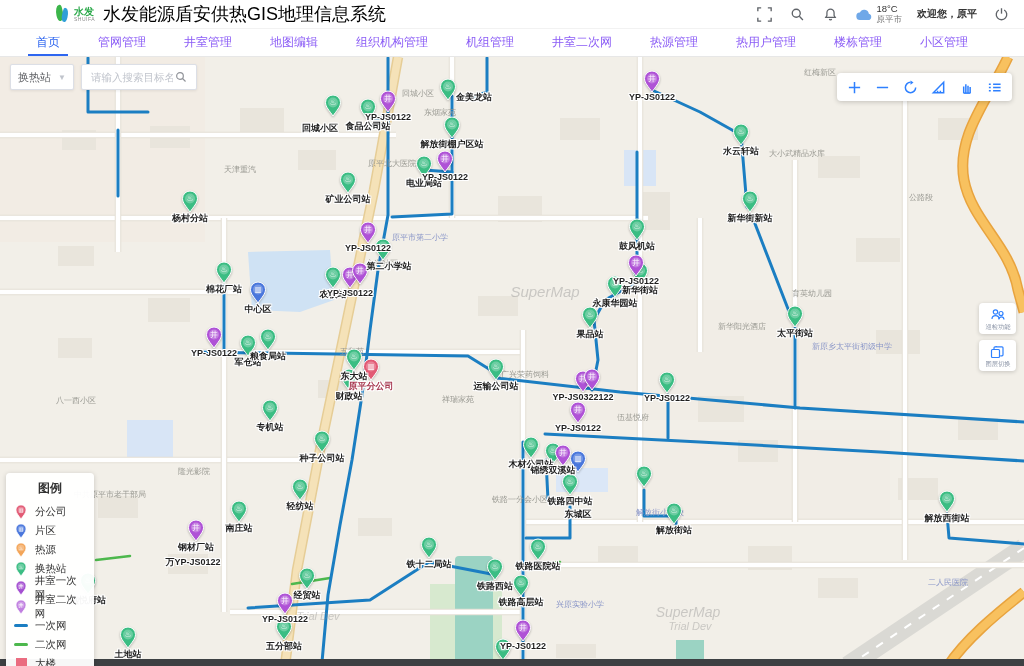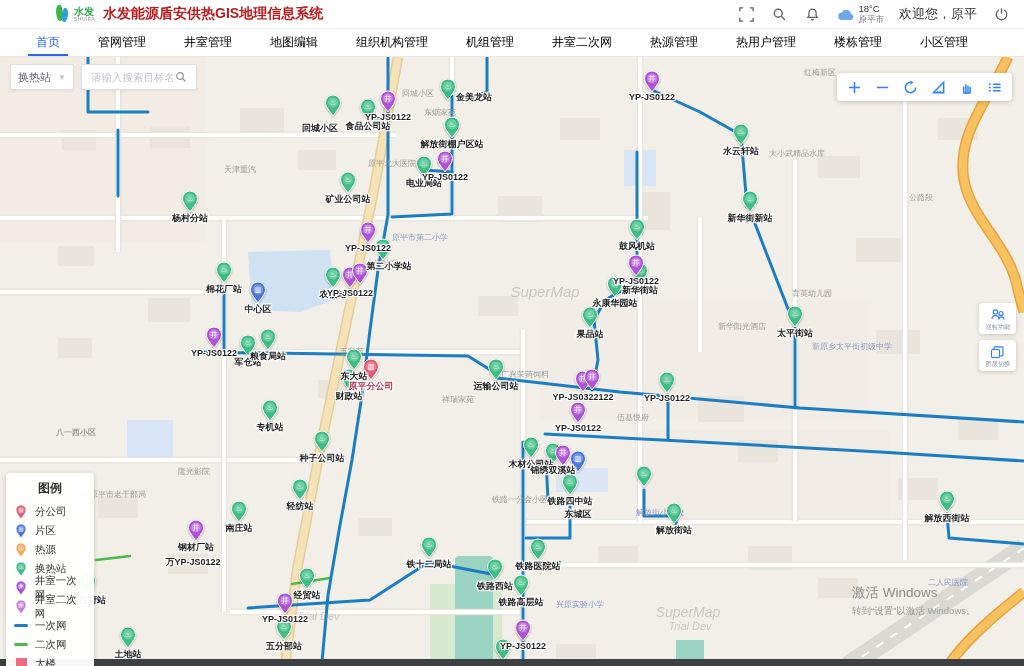--- a/index.html
+++ b/index.html
@@ -7,32 +7,32 @@
   .app{position:relative;width:1024px;height:666px;background:#fff;overflow:hidden;}
   
   .hdr{position:absolute;left:0;top:0;width:1024px;height:28px;background:#fff;display:flex;align-items:center;z-index:20;}
   .logo{display:flex;align-items:center;margin-left:54px;gap:4px;}
   .leaf{position:relative;width:16px;height:20px;}
   .leaf .l1{position:absolute;left:2px;top:1px;width:7px;height:16px;background:#3cb54a;border-radius:70% 30% 60% 40%;transform:rotate(-12deg);}
   .leaf .l2{position:absolute;left:8px;top:4px;width:6px;height:14px;background:#2f9fd8;border-radius:30% 70% 40% 60%;transform:rotate(14deg);}
   .logotxt{display:flex;flex-direction:column;line-height:1;}
   .logo-cn{font-size:10px;font-weight:bold;color:#2ba84a;}
   .logo-en{font-size:5px;color:#8a8a8a;letter-spacing:.5px;}
-  .app-title{font-size:14px;font-weight:bold;color:#b91c1c;margin-left:8px;}
+  .app-title{font-size:18px;font-weight:normal;color:#000000;margin-left:8px;}
   .hdr-right{margin-left:auto;display:flex;align-items:center;gap:15px;margin-right:14px;}
   .hicon{display:flex;align-items:center;justify-content:center;width:18px;height:18px;cursor:pointer;}
   .weather{display:flex;align-items:center;gap:4px;}
   .wtxt{display:flex;flex-direction:column;line-height:1.15;}
   .wtemp{font-size:9.5px;color:#333;}
   .wcity{font-size:8.5px;color:#777;}
-  .welcome{font-size:13px;color:#333;}
+  .welcome{font-size:10px;color:#333;font-weight:bold;}
   
   .nav{position:absolute;left:0;top:28px;width:1024px;height:29px;background:#fff;border-top:1px solid #f2f2f2;border-bottom:1px solid #e7e7e7;display:flex;align-items:stretch;z-index:20;}
   #nav-tabs{display:flex;margin-left:22px;}
-  .tab{position:relative;display:flex;align-items:center;font-size:12px;color:#000000;padding:0 14px;margin-right:10px;cursor:pointer;white-space:nowrap;}
+  .tab{position:relative;display:flex;align-items:center;font-size:12px;color:#8b5cf6;padding:0 14px;margin-right:10px;cursor:pointer;white-space:nowrap;}
   .tab.active{color:#2e66f0;}
   .tab.active::after{content:"";position:absolute;left:6px;right:6px;bottom:0;height:2px;background:#2e66f0;}
   
   .map{position:absolute;left:0;top:57px;width:1024px;height:609px;background:#f2efe8;overflow:hidden;}
   #map-svg{position:absolute;left:0;top:0;z-index:1;}
   .roadc{stroke:#e3ded3;stroke-width:6.5;fill:none;}
   .road{stroke:#ffffff;stroke-width:4.5;fill:none;}
   #net-primary polyline{fill:none;stroke-width:3;stroke-linejoin:round;stroke-linecap:round;}
   #net-secondary polyline{fill:none;stroke-width:2.5;stroke-linejoin:round;stroke-linecap:round;}
   .poi{position:absolute;font-size:8px;color:#9a9a93;transform:translateX(-50%);white-space:nowrap;z-index:2;}
@@ -275,21 +275,21 @@
         <div class="poi" style="left: 525px; top: 312px;">广兴荣药饲料</div>
         <div class="poi" style="left: 458px; top: 337px;">祥瑞家苑</div>
         <div class="poi" style="left: 633px; top: 355px;">伍基悦府</div>
         <div class="poi" style="left: 797px; top: 91px;">大小武精品水库</div>
         <div class="poi" style="left: 812px; top: 231px;">育英幼儿园</div>
         <div class="poi" style="left: 742px; top: 264px;">新华阳光酒店</div>
         <div class="poi blue" style="left: 852px; top: 284px;">新原乡太平街初级中学</div>
         <div class="poi" style="left: 921px; top: 135px;">公路段</div>
         <div class="poi" style="left: 862px; top: 16px;">吉祥新区</div>
         <div class="poi" style="left: 820px; top: 10px;">红梅新区</div>
-        <div class="poi" style="left: 76px; top: 370px; font-weight: bold;">八一西小区</div>
+        <div class="poi" style="left: 76px; top: 338px;">八一西小区</div>
         <div class="poi" style="left: 194px; top: 409px;">隆光影院</div>
         <div class="poi" style="left: 110px; top: 432px;">中共原平市老干部局</div>
         <div class="poi" style="left: 520px; top: 437px;">铁路一分会小区</div>
         <div class="poi blue" style="left: 660px; top: 450px;">解放街小学校</div>
         <div class="poi blue" style="left: 580px; top: 542px;">兴原实验小学</div>
         <div class="poi blue" style="left: 948px; top: 520px;">二人民医院</div>
       </div>
     <div id="marker-layer">
         <div class="marker" style="left: 359px; top: 41px;">
           <svg width="18" height="23" viewBox="0 0 18 23">
@@ -904,24 +904,20 @@
           </div>
         </div>
     </div>
 
     <div id="wm-layer">
         <div class="wm" style="left: 545px; top: 226px; font-size: 15px;">SuperMap</div>
         <div class="wm" style="left: 688px; top: 547px; font-size: 14px;">SuperMap</div>
         <div class="wm" style="left: 690px; top: 563px; font-size: 11px;">Trial Dev</div>
         <div class="wm" style="left: 318px; top: 553px; font-size: 11px;">Trial Dev</div>
       </div>
-    <div class="activate">
-      <div class="a1">激活 Windows</div>
-      <div class="a2">转到“设置”以激活 Windows。</div>
-    </div>
 
     <div class="bottom-bar"></div>
   <div class="side-tool" style="top: 246px;">
         <svg width="15" height="15" viewBox="0 0 15 15" fill="none" stroke="#2e80ff" stroke-width="1.2">
           <circle cx="5.5" cy="5" r="2.2"></circle>
           <path d="M2 12c0-2 1.6-3.4 3.5-3.4S9 10 9 12"></path>
           <circle cx="11" cy="6.5" r="2"></circle>
           <path d="M8.8 12.5c.3-1.7 1.3-2.6 2.7-2.6 1.3 0 2.3 1 2.5 2.6"></path>
         </svg>
         <span class="tl">巡检功能</span>

